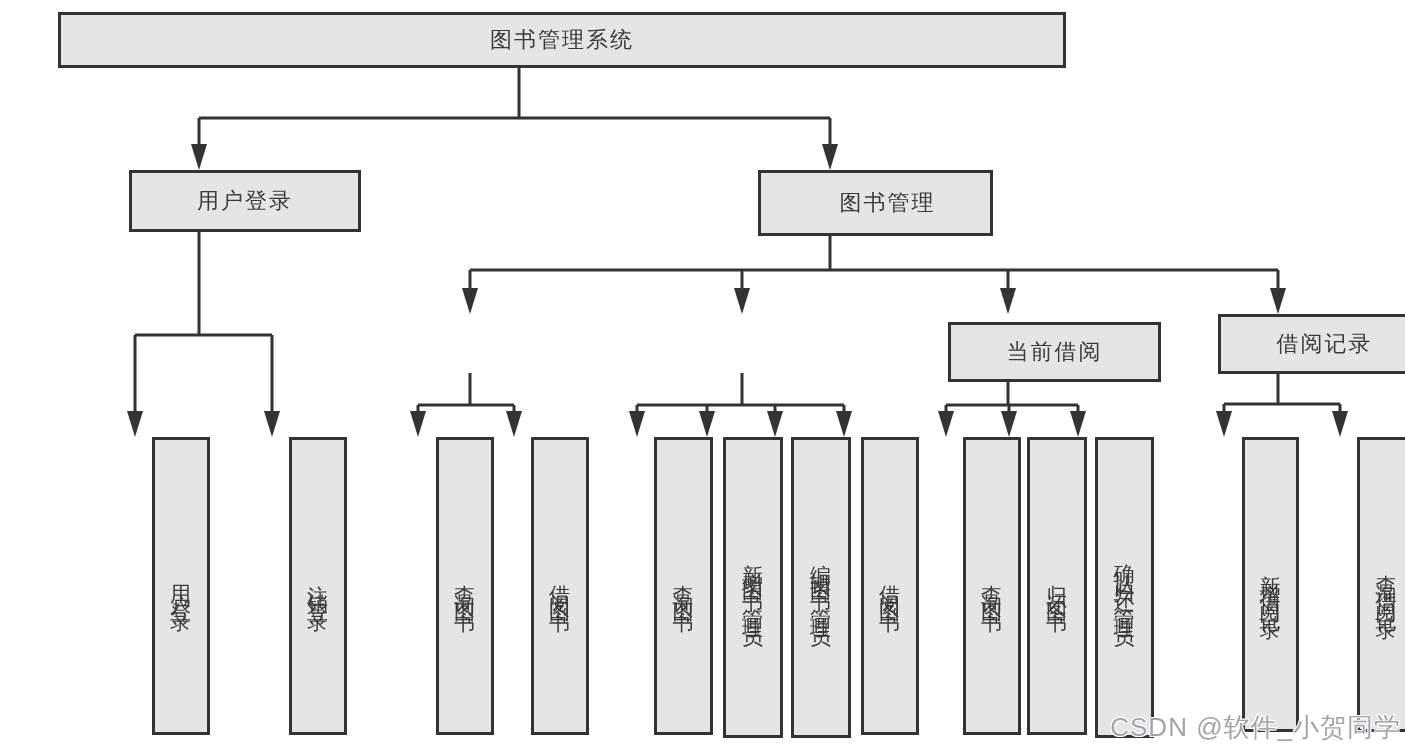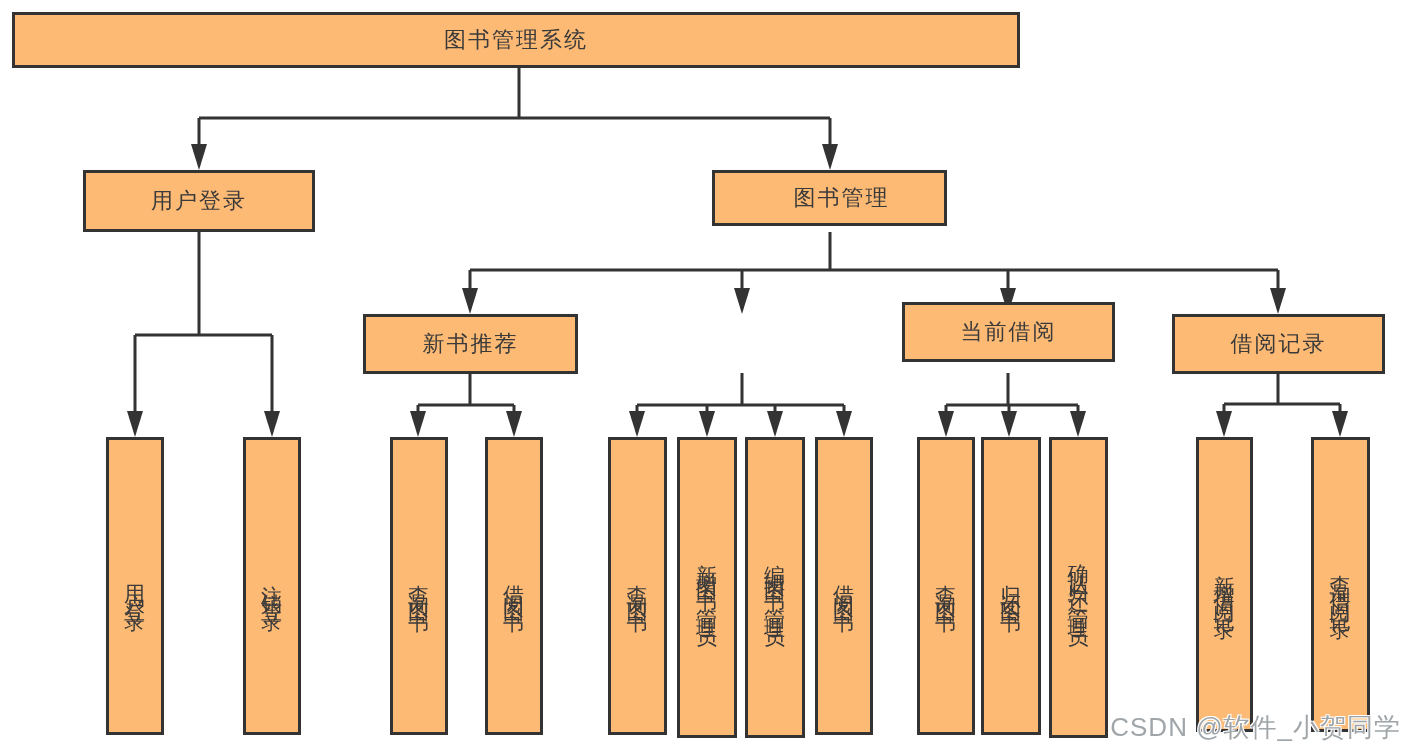--- a/index.html
+++ b/index.html
@@ -13,25 +13,26 @@
   }
   #wires {
     position: absolute;
     left: 0; top: 0;
     width: 1405px; height: 747px;
   }
   .node {
     position: absolute;
     box-sizing: border-box;
     border: 3px solid #333333;
-    background: #fdba74;
+    background: #e5e5e5;
     display: flex;
     align-items: center;
     justify-content: center;
     color: #3a3a3a;
+    margin-left: 46px;
   }
   .hbox {
     font-size: 22px;
     letter-spacing: 2px;
     white-space: nowrap;
   }
   .vbox {
     writing-mode: vertical-rl;
     text-orientation: mixed;
     font-size: 21px;
@@ -87,24 +88,23 @@
     <polygon points="1070,411 1086,411 1078,437" fill="#333333"></polygon>
 
     <path d="M1278,373 V404 M1224,404 H1340 M1224,404 V413 M1340,404 V413" stroke="#333333" stroke-width="3" fill="none"></path>
     <polygon points="1216,411 1232,411 1224,437" fill="#333333"></polygon>
     <polygon points="1332,411 1348,411 1340,437" fill="#333333"></polygon>
   </svg>
 
   <div class="node hbox" style="left:12px; top:12px; width:1008px; height:56px;">图书管理系统</div>
 
   <div class="node hbox" style="left:83px; top:170px; width:232px; height:62px;">用户登录</div>
-  <div class="node hbox" style="left:712px; top:170px; width:235px; height:56px;padding-left:24px;">图书管理</div>
+  <div class="node hbox" style="left:712px; top:170px; width:235px; height:66px;padding-left:24px;">图书管理</div>
 
-  <div class="node hbox" style="left:363px; top:314px; width:215px; height:60px;">新书推荐</div>
-  <div class="node hbox" style="left:902px; top:302px; width:213px; height:60px;">当前借阅</div>
+  <div class="node hbox" style="left:902px; top:322px; width:213px; height:60px;">当前借阅</div>
   <div class="node hbox" style="left:1172px; top:314px; width:213px; height:60px;">借阅记录</div>
 
   <div class="node vbox" style="left:106px; top:437px; width:58px; height:298px;">用户登录</div>
   <div class="node vbox" style="left:243px; top:437px; width:58px; height:298px;">注销登录</div>
 
   <div class="node vbox" style="left:390px; top:437px; width:58px; height:298px;">查询图书</div>
   <div class="node vbox" style="left:485px; top:437px; width:58px; height:298px;">借阅图书</div>
 
   <div class="node vbox" style="left:608px; top:437px; width:59px; height:298px;">查询图书</div>
   <div class="node vbox" style="left:677px; top:437px; width:60px; height:301px;">新增图书（管理员）</div>

